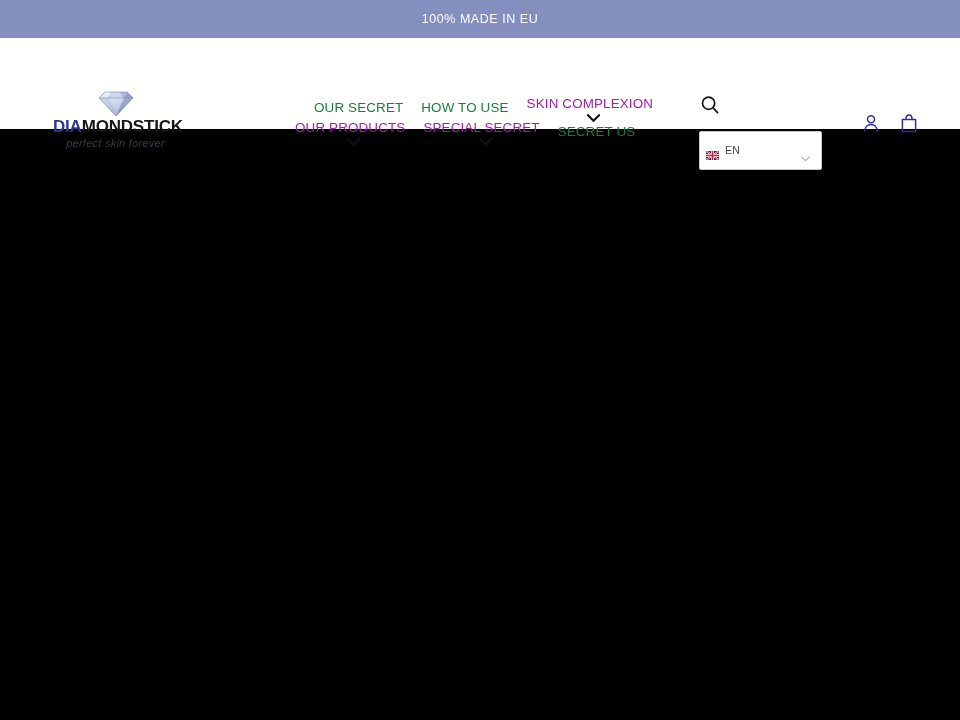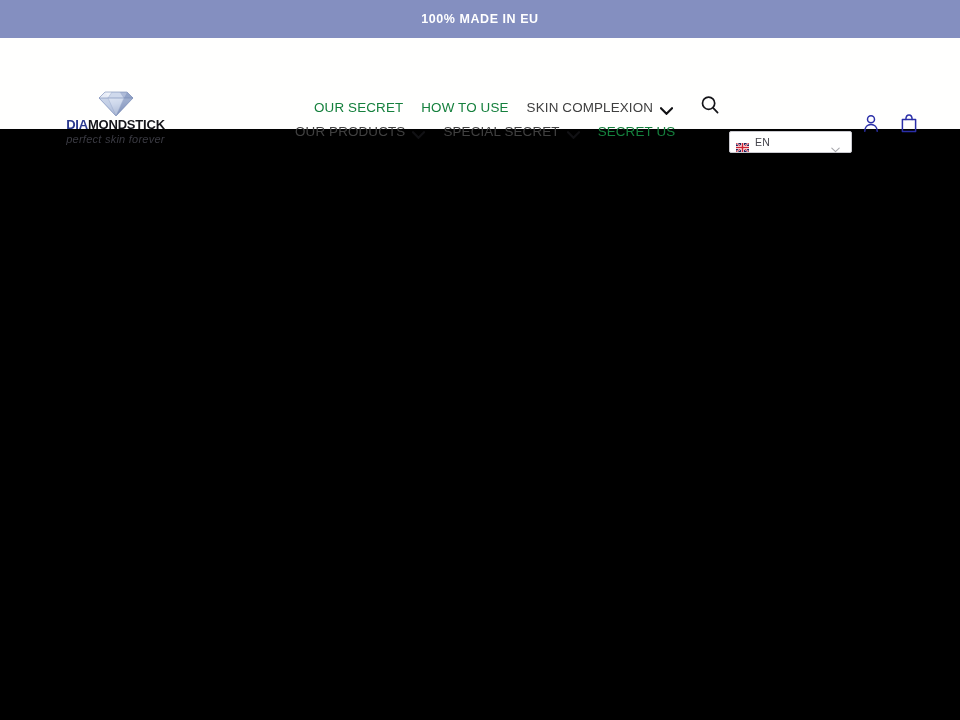--- a/index.html
+++ b/index.html
@@ -22,21 +22,21 @@
     height: 38px;
     background: #848fc0;
     display: flex;
     align-items: center;
     justify-content: center;
   }
   .announcement-text {
     color: #ffffff;
     font-size: 12.5px;
     letter-spacing: 0.55px;
-    font-weight: 700;
+    font-weight: 400;
     line-height: 1;
   }
 
   
   .site-header {
     height: 91px;
     background: #fffffe;
     position: relative;
     border-bottom: 1px solid #fdfdfd;
   }
@@ -52,21 +52,21 @@
   }
   .logo-diamond {
     display: block;
     margin: 0 auto 1px auto;
     width: 42px;
     height: 27px;
   }
   .logo-wordmark {
     font-family: "Liberation Sans", sans-serif;
     font-weight: bold;
-    font-size: 13px;
+    font-size: 17px;
     letter-spacing: -0.2px;
     text-align: center;
     line-height: 1.05;
     white-space: nowrap;
     color: #16161b;
   }
   .logo-wordmark .wm-blue { color: #2b3a8f; }
   .logo-tagline {
     font-family: "Liberation Sans", sans-serif;
     font-style: italic;
@@ -104,21 +104,21 @@
     margin-right: 18px;
     line-height: 1;
     background: none;
     border: none;
     font-family: "Liberation Sans", sans-serif;
     cursor: pointer;
     padding: 0;
   }
   .nav-item:last-child { margin-right: 0; }
   .nav-item.link-blue { color: #15803d; }
-  .nav-item.link-dark { color: #404040; }
+  .nav-item.link-dark { color: #a21caf; flex-direction: column; }
 
   .nav-caret {
     display: inline-block;
     margin-left: 7px;
     width: 13px;
     height: 8px;
     flex: none;
   }
 
   
@@ -130,24 +130,24 @@
     height: 22px;
     background: none;
     border: none;
     padding: 0;
     cursor: pointer;
   }
 
   
   .lang-select {
     position: absolute;
-    left: 729px;
+    left: 699px;
     top: 93px;
     width: 123px;
-    height: 22px;
+    height: 39px;
     border: 1px solid #c9c9cf;
     border-radius: 2px;
     background: #ffffff;
     display: flex;
     align-items: center;
     padding: 0 11px 0 6px;
     cursor: pointer;
   }
   .lang-flag {
     width: 13px;

